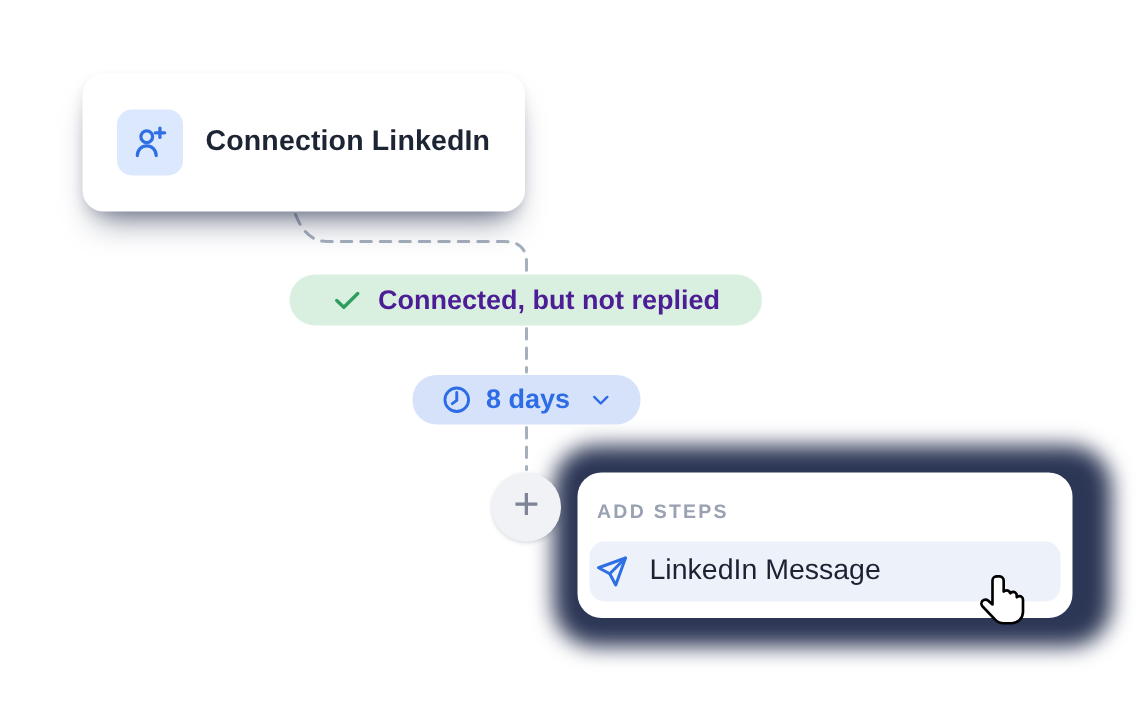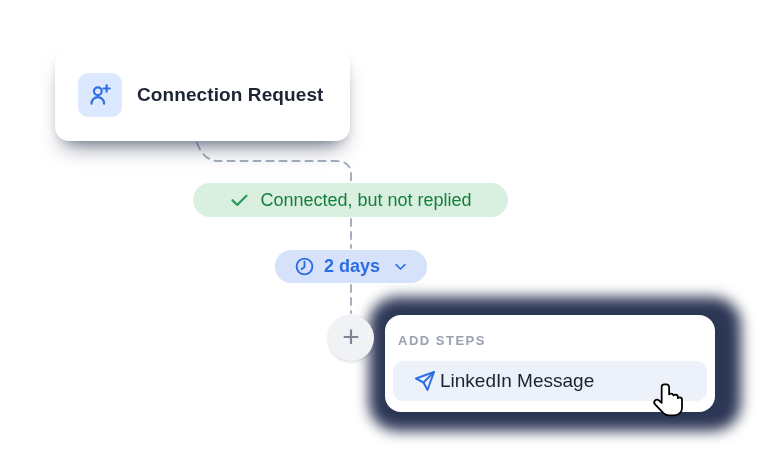--- a/index.html
+++ b/index.html
@@ -23,21 +23,21 @@
     display:flex;align-items:center;justify-content:center;flex:0 0 auto;
   }
   .step-card .label{font-size:19px;font-weight:600;color:#1d2433;letter-spacing:.1px;}
 
   
   .condition-badge{
     position:absolute;left:193px;top:183px;width:315px;height:34px;border-radius:17px;
     background:#d9f0e0;z-index:3;display:flex;align-items:center;justify-content:center;gap:10px;
     box-sizing:border-box;
   }
-  .condition-badge .label{font-size:18px;font-weight:400;color:#15803d;}
+  .condition-badge .label{font-size:18px;font-weight:700;color:#4c1d95;}
 
   
   .delay-pill{
     position:absolute;left:275px;top:250px;width:152px;height:33px;border-radius:16px;
     background:#d6e2fa;z-index:3;display:flex;align-items:center;justify-content:center;gap:9px;
     box-sizing:border-box;cursor:pointer;
   }
   .delay-pill .label{font-size:18px;font-weight:700;color:#2c6ce6;}
   .delay-pill .chev{margin-left:4px;display:flex;}
 
@@ -56,21 +56,21 @@
   }
   .add-menu{
     position:absolute;left:385px;top:315px;width:330px;height:97px;border-radius:16px;
     background:#ffffff;z-index:4;box-sizing:border-box;padding:18px 8px 10px 8px;
   }
   .menu-title{
     margin-left:5px;font-size:13px;font-weight:700;letter-spacing:1.5px;color:#99a1b3;
   }
   .menu-row{
     margin-top:13px;height:40px;border-radius:10px;background:#edf1f9;
-    display:flex;align-items:center;gap:3px;padding-left:20px;box-sizing:border-box;cursor:pointer;
+    display:flex;align-items:center;gap:13px;padding-left:3px;box-sizing:border-box;cursor:pointer;
   }
   .menu-row .label{font-size:19px;font-weight:500;color:#1b2232;}
 
   
   .cursor{position:absolute;left:652px;top:382px;z-index:10;}
 </style>
 </head>
 <body>
 
 <div class="stage">
@@ -83,36 +83,36 @@
 
   <div class="step-card">
     <span class="icon-chip">
       <svg width="26" height="26" viewBox="0 0 24 24" fill="none" stroke="#2e6fe4" stroke-width="2" stroke-linecap="round" stroke-linejoin="round">
         <circle cx="10" cy="8.5" r="3.6"></circle>
         <path d="M4.2 20 c0-3.4 2.6-6 5.8-6 s5.8 2.6 5.8 6"></path>
         <line x1="15.2" y1="6" x2="21" y2="6"></line>
         <line x1="18.1" y1="3.1" x2="18.1" y2="8.9"></line>
       </svg>
     </span>
-    <span class="label">Connection Request</span>
+    <span class="label">Connection LinkedIn</span>
   </div>
 
   <div class="condition-badge">
     <svg width="21" height="21" viewBox="0 0 24 24" fill="none" stroke="#2f9e5e" stroke-width="2.6" stroke-linecap="round" stroke-linejoin="round">
       <polyline points="20 6.5 9.4 17 4 11.8"></polyline>
     </svg>
     <span class="label">Connected, but not replied</span>
   </div>
 
   <div class="delay-pill">
     <svg width="21" height="21" viewBox="0 0 24 24" fill="none" stroke="#2c6ce6" stroke-width="2.2" stroke-linecap="round" stroke-linejoin="round">
       <circle cx="12" cy="12" r="9"></circle>
       <polyline points="12 6.5 12 12.5 8.6 15"></polyline>
     </svg>
-    <span class="label">2 days</span>
+    <span class="label">8 days</span>
     <span class="chev">
       <svg width="15" height="15" viewBox="0 0 24 24" fill="none" stroke="#2c6ce6" stroke-width="2.6" stroke-linecap="round" stroke-linejoin="round">
         <polyline points="5 9 12 16 19 9"></polyline>
       </svg>
     </span>
   </div>
 
   <div class="plus-btn">
     <span class="plus">+</span>
   </div>

